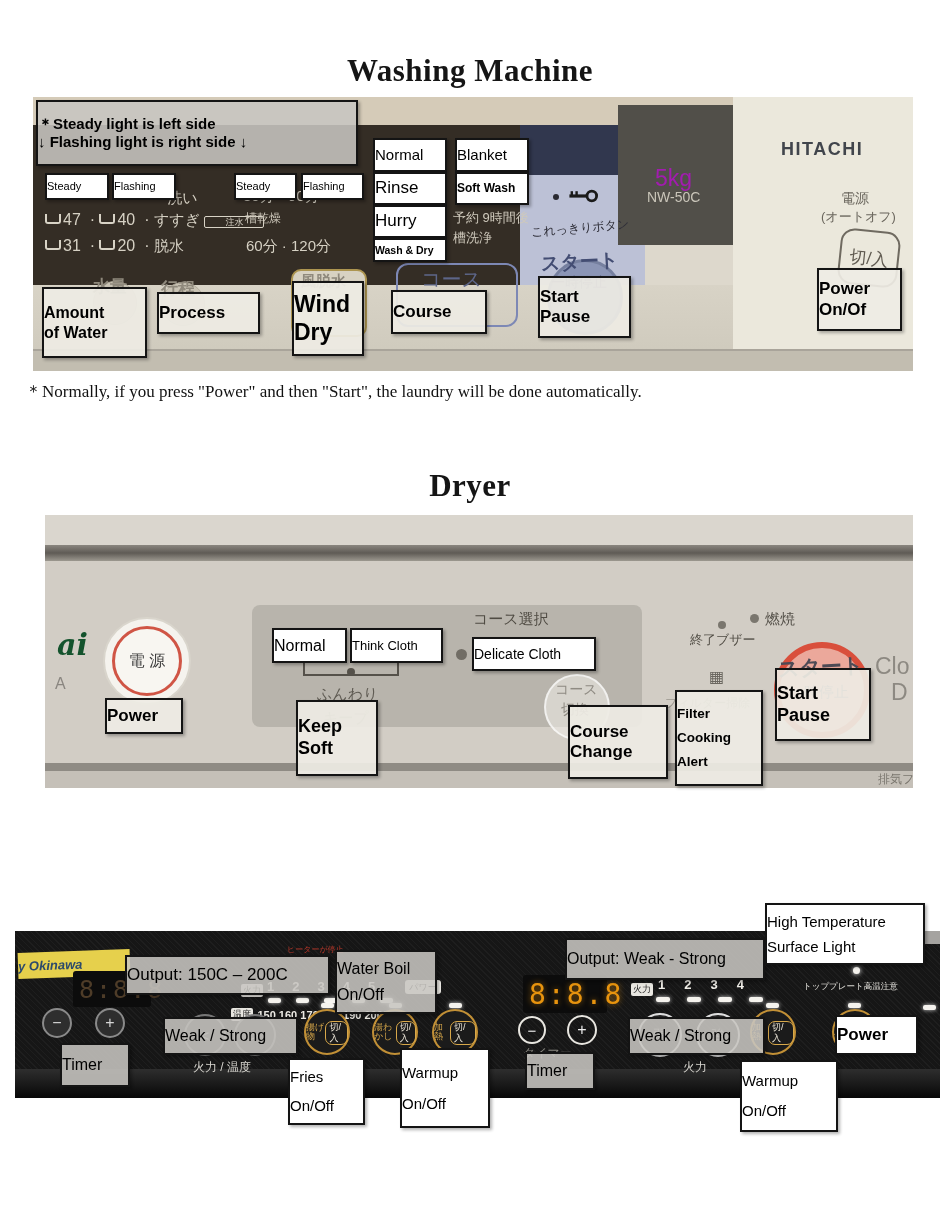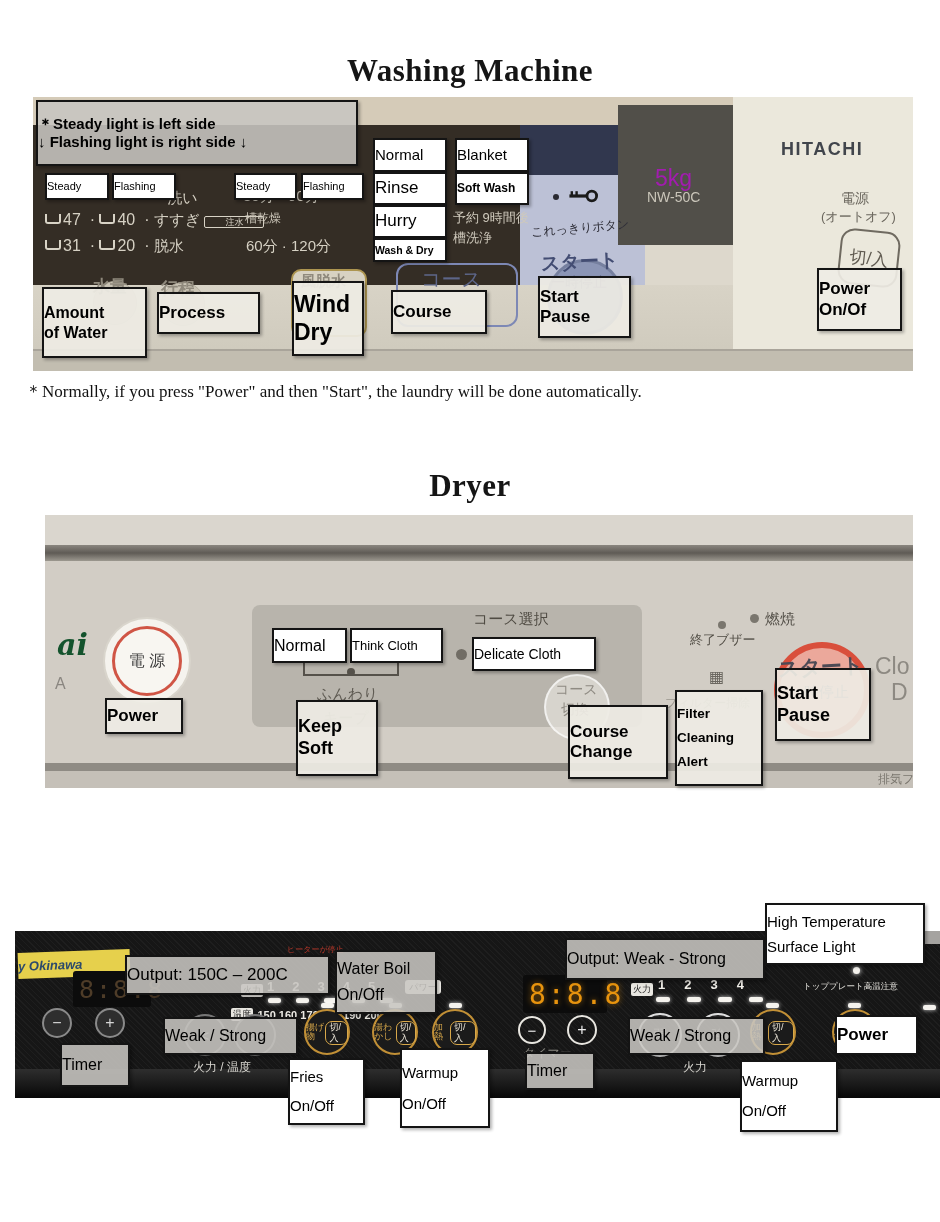--- a/index.html
+++ b/index.html
@@ -187,21 +187,21 @@
   <div class="lbl ghostbg b" style="left:296px;top:700px;width:82px;height:76px;font-size:18px;">
     <div>Keep</div>
     <div>Soft</div>
   </div>
   <div class="lbl ghostbg b" style="left:568px;top:705px;width:100px;height:74px;font-size:17px;">
     <div>Course</div>
     <div>Change</div>
   </div>
   <div class="lbl ghostbg b" style="left:675px;top:690px;width:88px;height:96px;font-size:13.5px;line-height:1.8;">
     <div>Filter</div>
-    <div>Cleaning</div>
+    <div>Cooking</div>
     <div>Alert</div>
   </div>
   <div class="lbl ghostbg b" style="left:775px;top:668px;width:96px;height:73px;font-size:18px;">
     <div>Start</div>
     <div>Pause</div>
   </div>
 
 
   <div class="photo" style="left:15px;top:931px;width:925px;height:167px;background:#161616;">
     <div class="abs" style="left:0;top:0;width:925px;height:167px;background:repeating-linear-gradient(45deg,rgba(255,255,255,.035) 0 1px,transparent 1px 4px);"></div>

